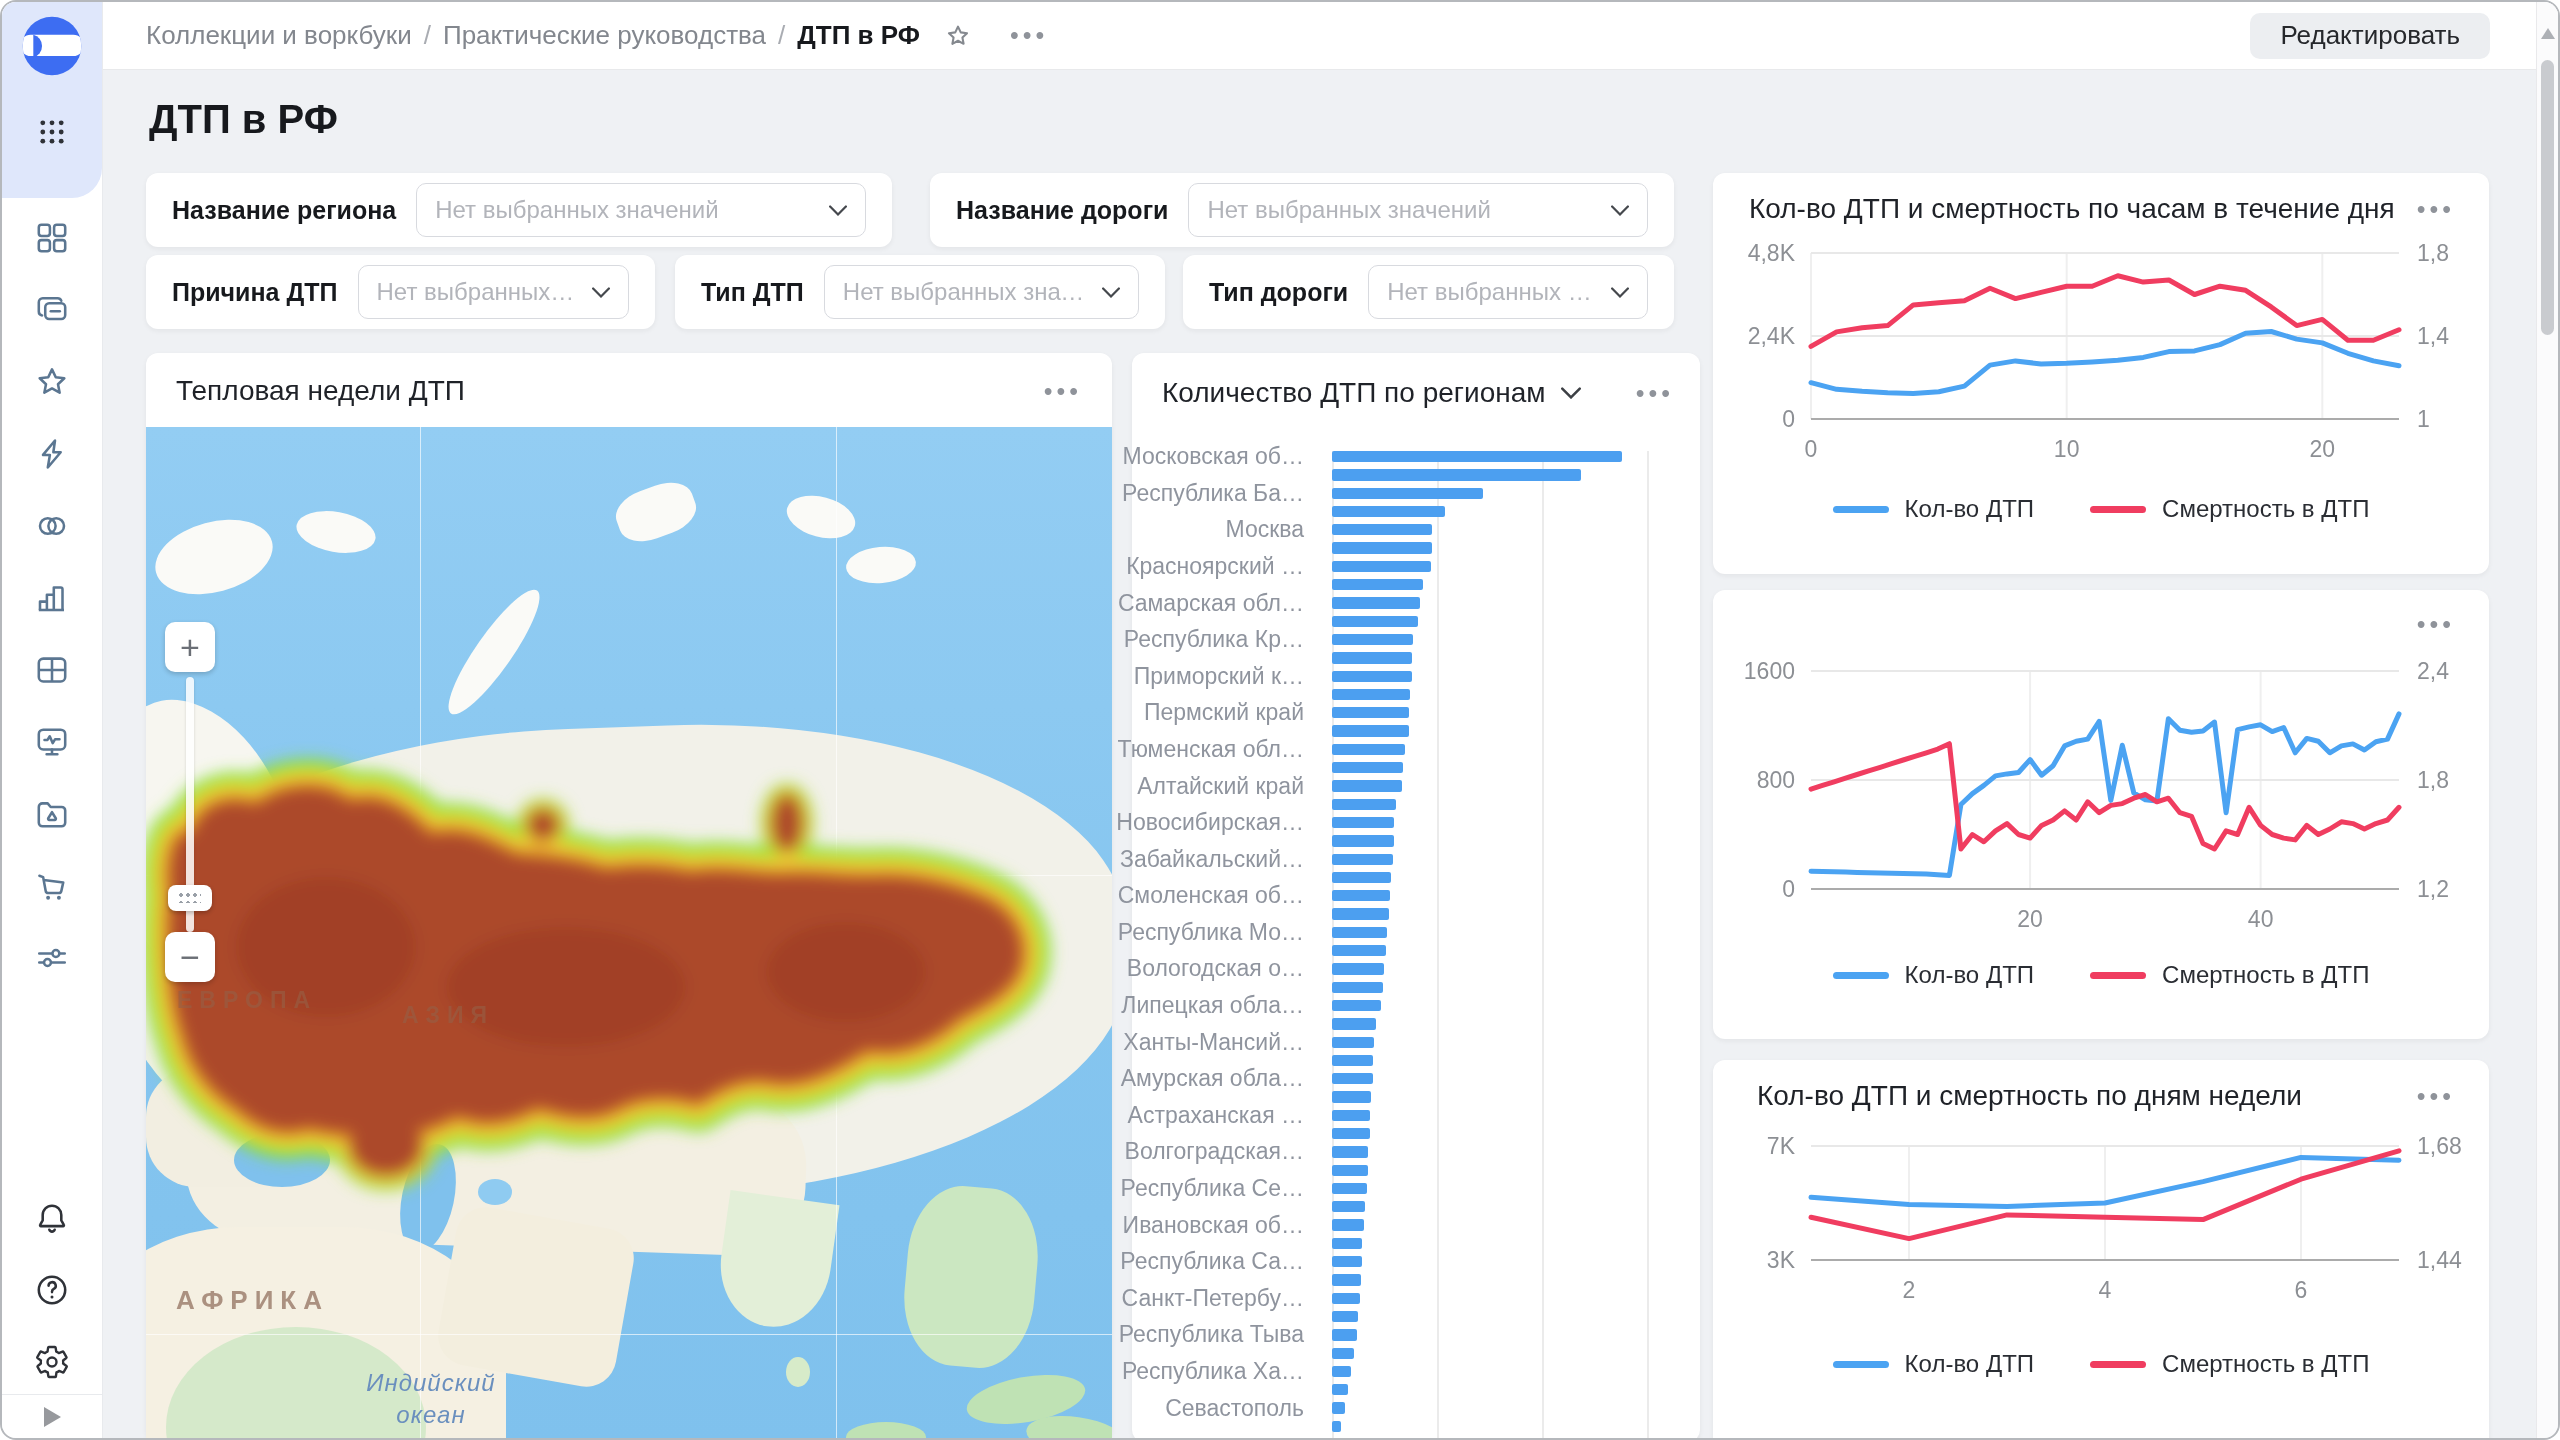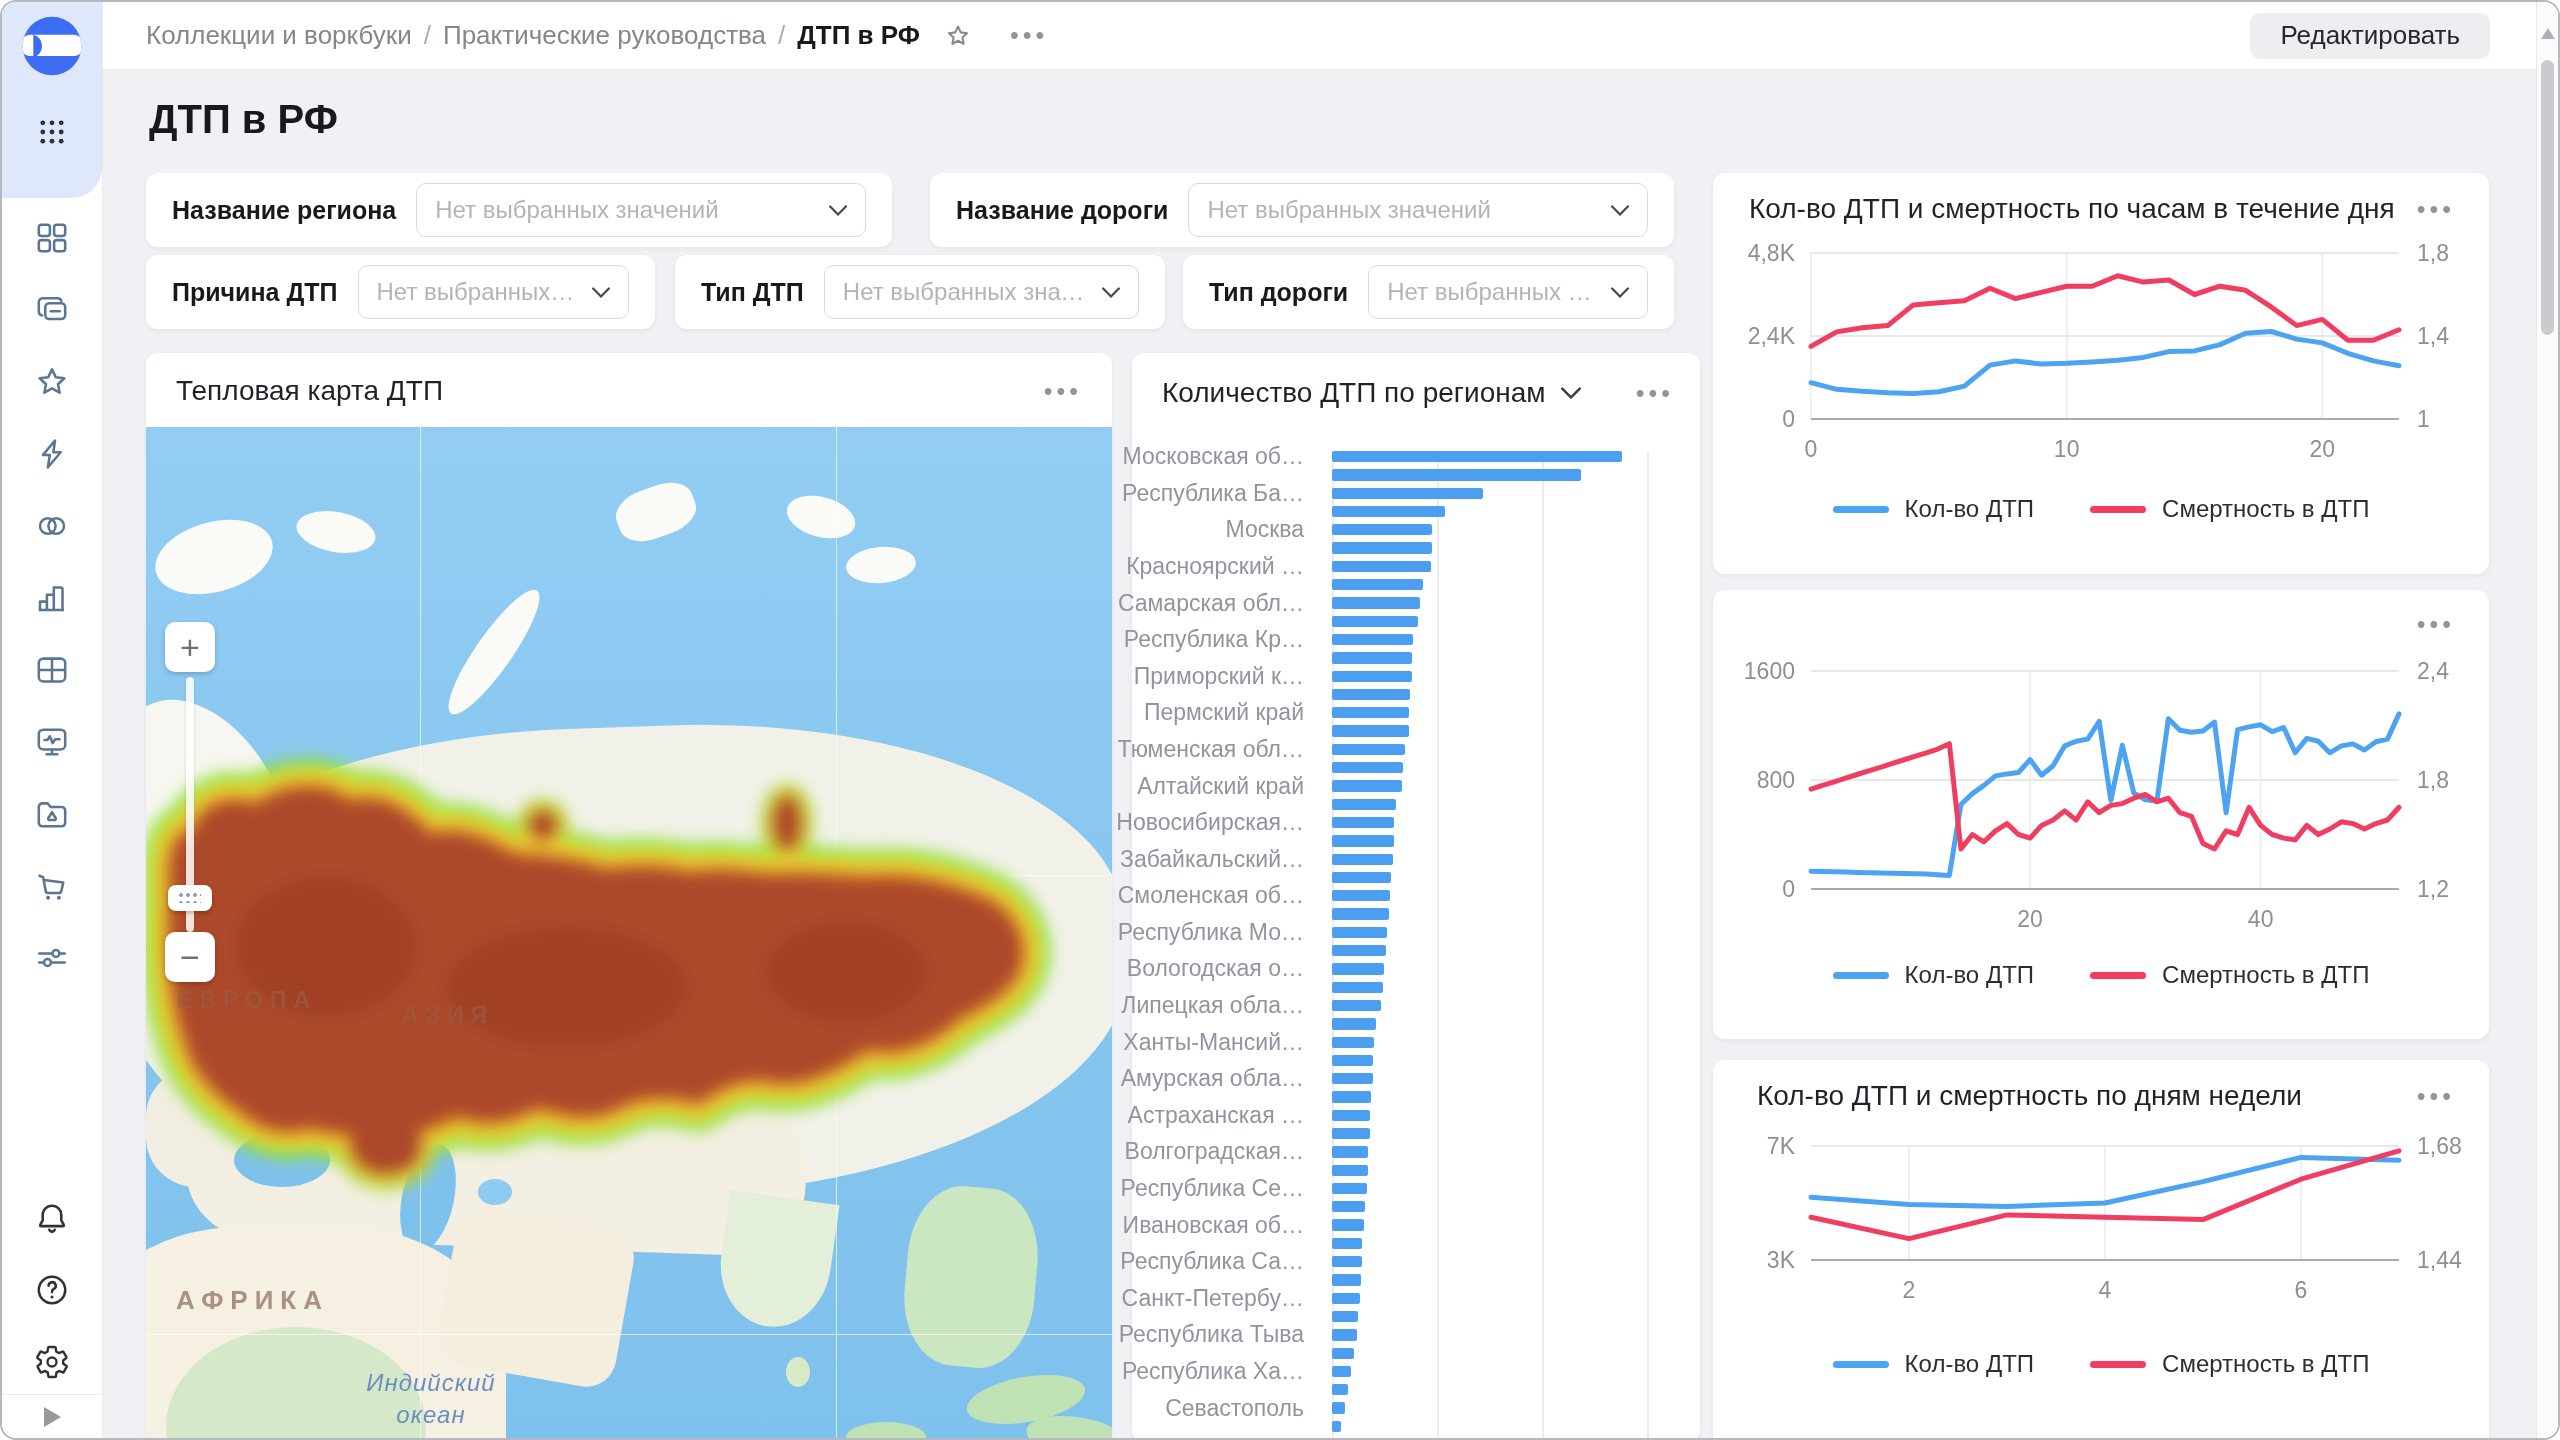--- a/index.html
+++ b/index.html
@@ -285,21 +285,21 @@
       <div class="fselect" style="width:300px;">
         <span class="ph">Нет выбранных зна…</span>
         <svg width="18" height="11" viewBox="0 0 16 9">
             <path d="M1 1l7 7 7-7" stroke="currentColor" stroke-width="2" fill="none" stroke-linecap="round"></path>
           </svg>
       </div>
     </div>
 
     <div class="card" style="left:43px;top:283px;width:966px;height:1089px;">
       <div class="chead">
-        <span class="ctitle">Тепловая карта ДТП</span>
+        <span class="ctitle">Тепловая недели ДТП</span>
         <span class="dots">•••</span>
       </div>
       <div class="map">
 
         <div class="land" style="left:-20px;top:300px;width:1000px;height:470px;border-radius:45%;background:#f2f1e9;transform:rotate(-2deg);"></div>
         <div class="land" style="left:-40px;top:270px;width:190px;height:300px;border-radius:40%;background:#f7f6f0;transform:rotate(-28deg);"></div>
         <div class="land" style="left:8px;top:95px;width:120px;height:70px;border-radius:50%;background:#fafaf7;transform:rotate(-15deg);"></div>
         <div class="land" style="left:150px;top:85px;width:80px;height:40px;border-radius:50%;background:#fafaf7;transform:rotate(10deg);"></div>
         <div class="land" style="left:330px;top:150px;width:36px;height:150px;border-radius:50%;background:#fafaf7;transform:rotate(35deg);"></div>
         <div class="land" style="left:470px;top:60px;width:80px;height:50px;border-radius:40%;background:#fafaf7;transform:rotate(-20deg);"></div>

